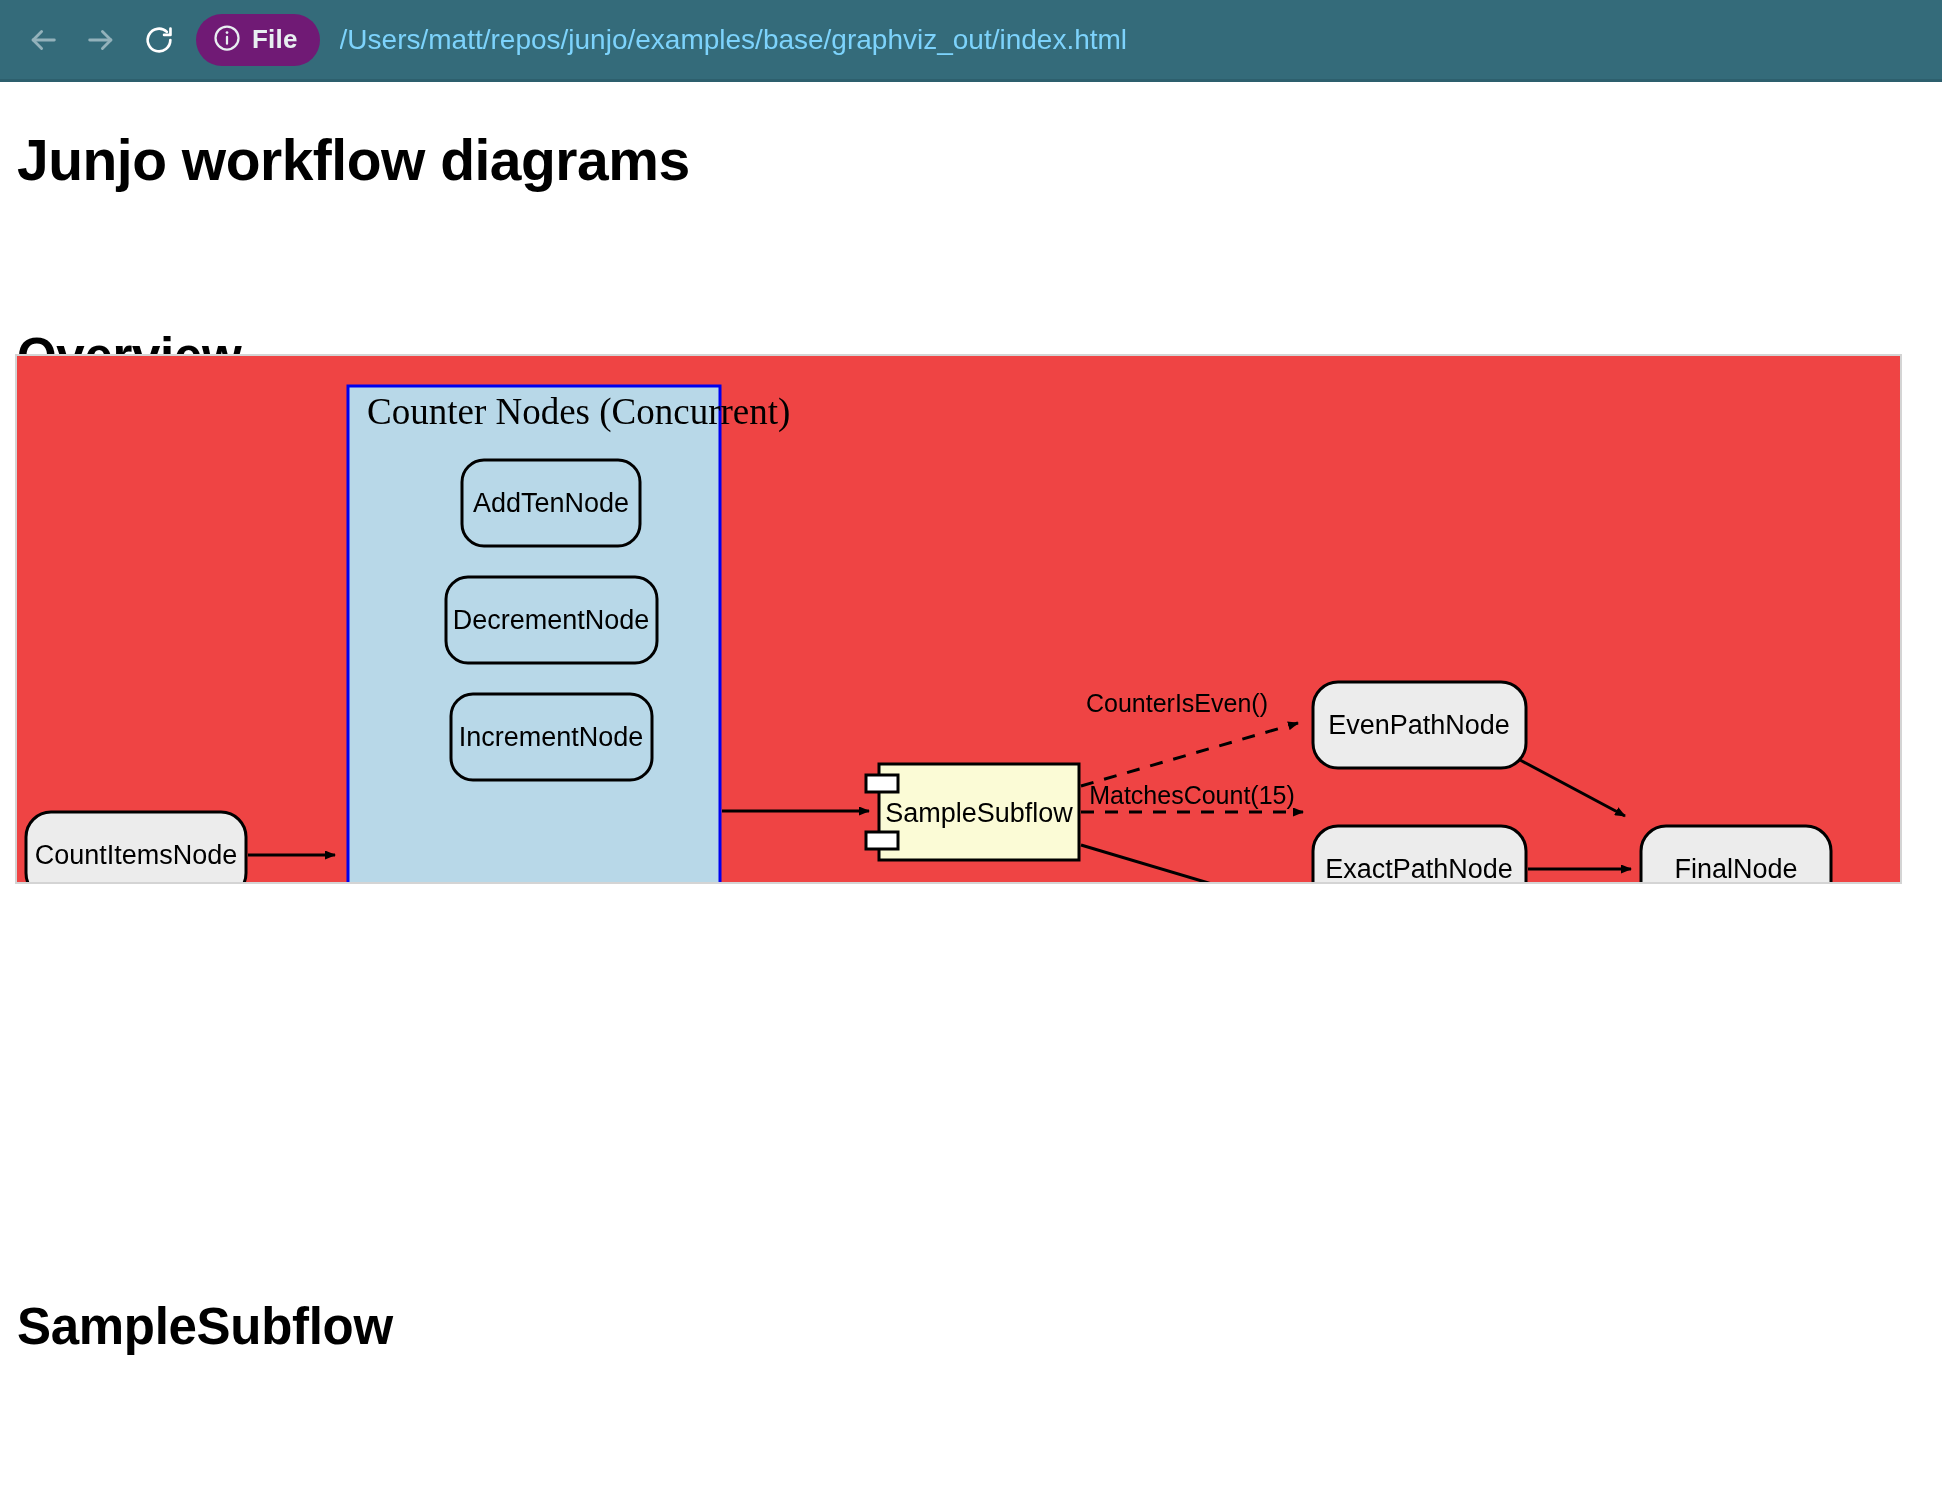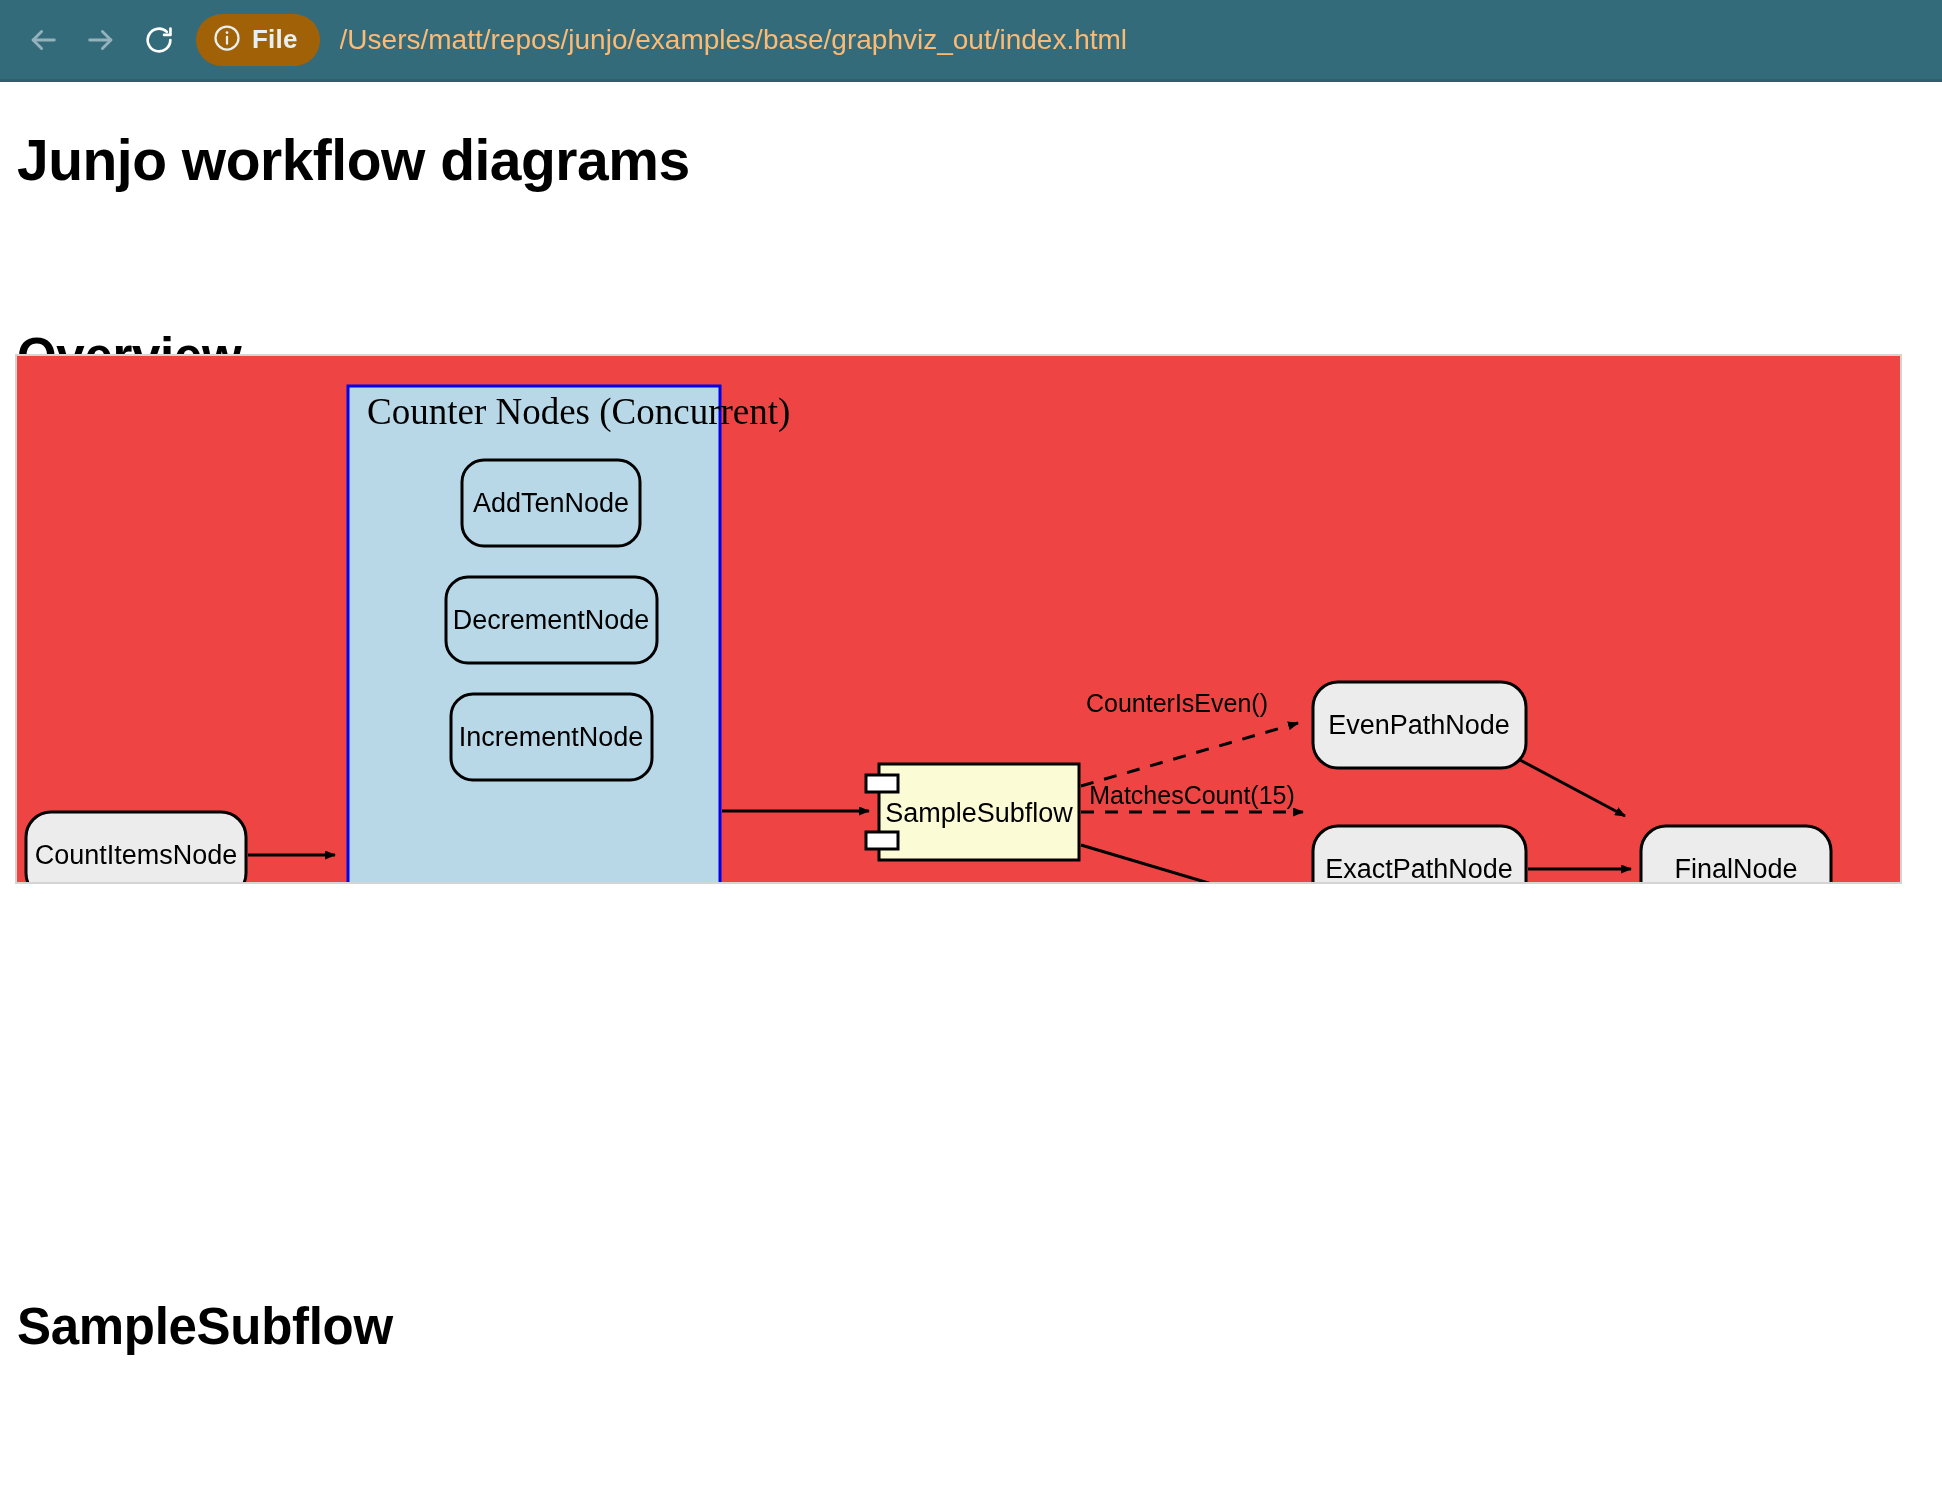--- a/index.html
+++ b/index.html
@@ -31,34 +31,34 @@
   #url-chip-row {
     display: flex; align-items: center;
     height: 58px;
     margin-left: 8px;
     flex: 1 1 auto;
     min-width: 0;
   }
   #file-chip {
     display: flex; align-items: center;
     gap: 10px;
-    background: #a16207;
+    background: #701a75;
     border-radius: 30px;
     height: 52px;
     padding: 0 22px 0 16px;
     flex: 0 0 auto;
   }
   #file-chip .chip-label {
     color: #e8eff1;
     font-size: 26px;
     font-weight: bold;
     letter-spacing: .2px;
   }
   #url-text {
-    color: #fdba74;
+    color: #7dd3fc;
     font-size: 28px;
     margin-left: 20px;
     white-space: nowrap;
     overflow: hidden;
     text-overflow: ellipsis;
   }
 
   
   #page {
     position: absolute; left: 0; top: 82px;

